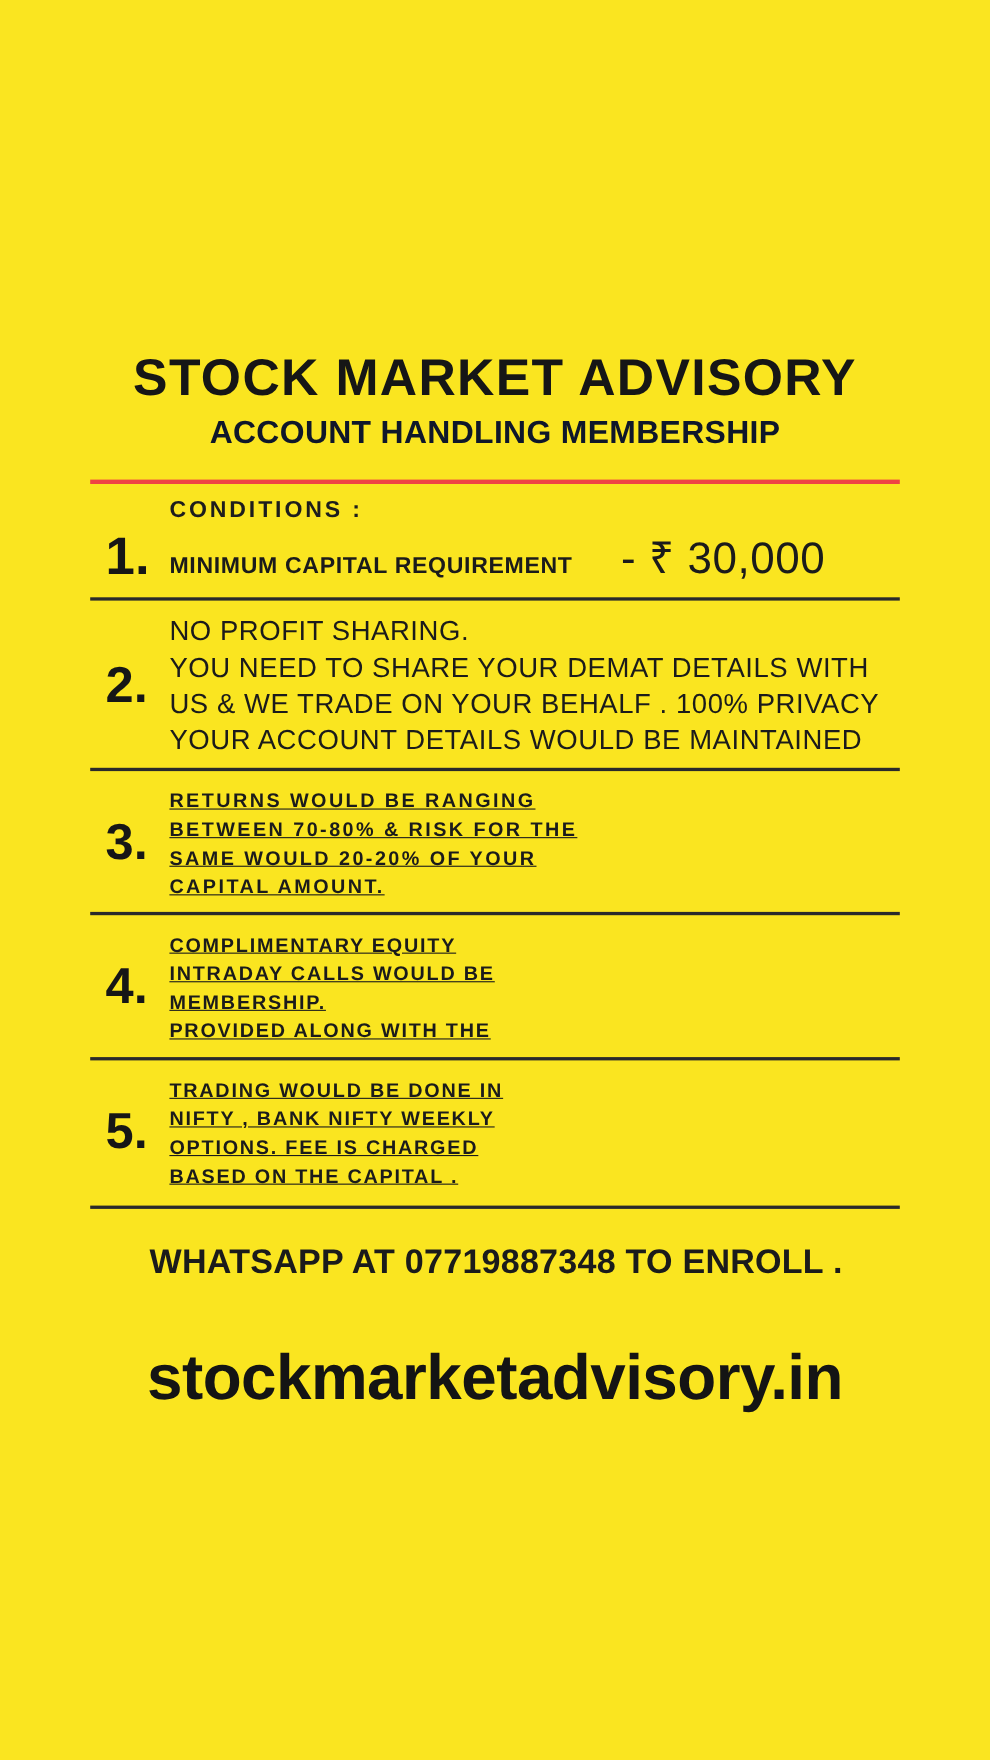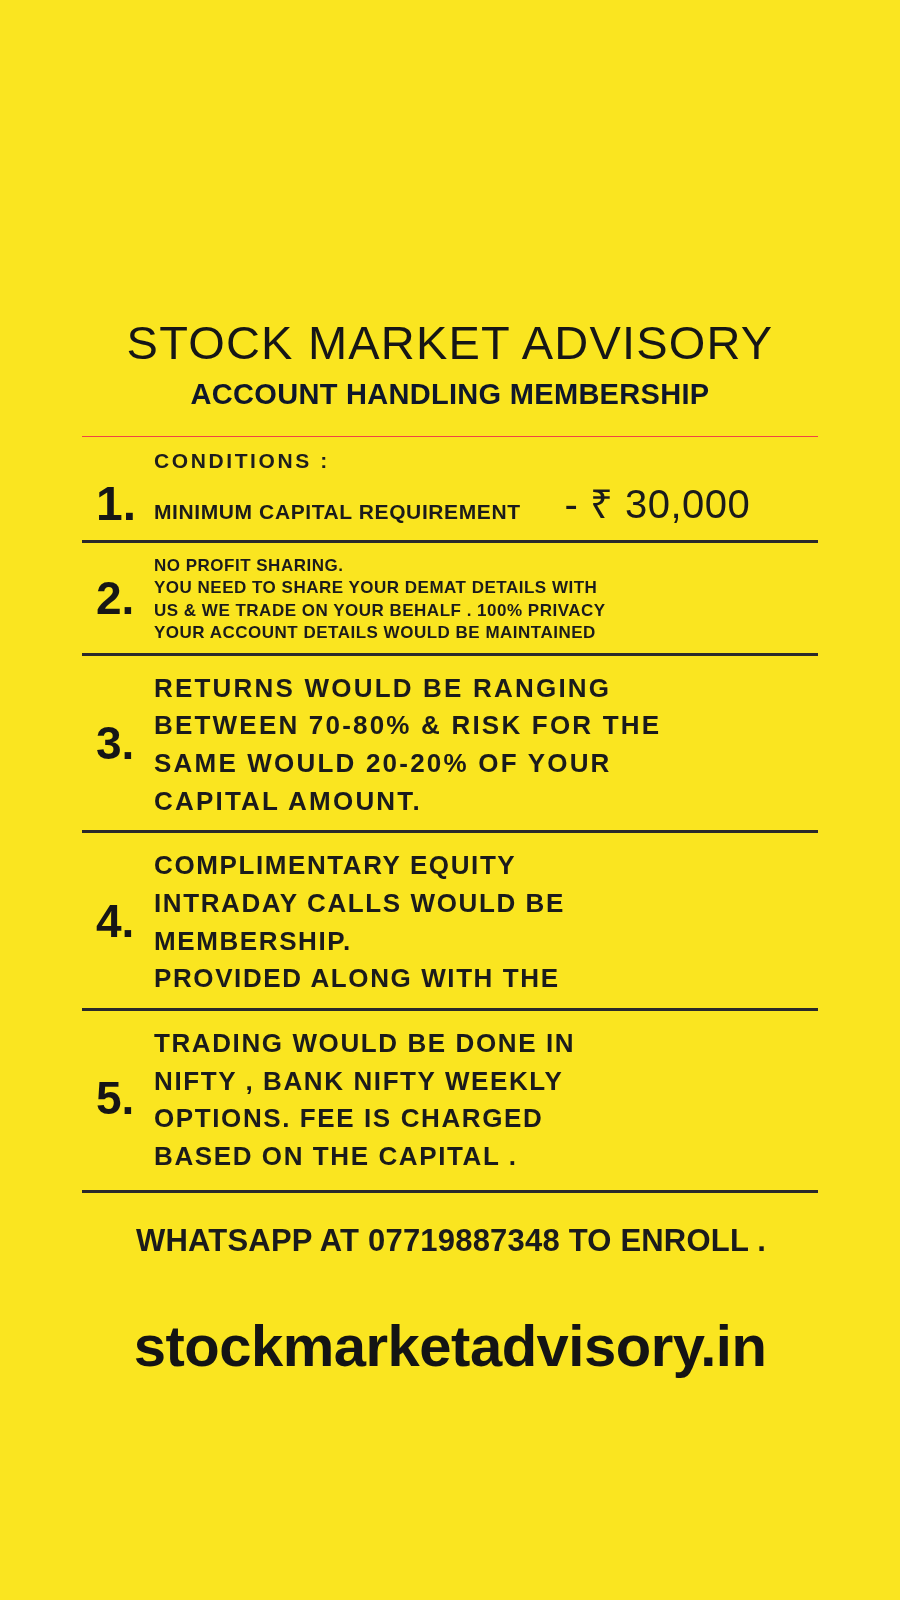--- a/index.html
+++ b/index.html
@@ -22,39 +22,39 @@
     box-sizing: border-box;
   }
 
   
   .header {
     padding-top: 318px;
     text-align: center;
   }
   .title {
     font-size: 47px;
-    font-weight: 400;
+    font-weight: 700;
     letter-spacing: 1.2px;
     line-height: 1.05;
     color: #161616;
     margin: 0;
   }
   .subtitle {
     font-size: 29px;
     font-weight: 700;
     letter-spacing: 0.3px;
     line-height: 1.05;
     color: #0f172a;
     margin: 12px 0 0 0;
   }
 
   
   .conditions {
     margin: 26px 82px 0 82px;
-    border-top: 1px solid #ef4444;
+    border-top: 4px solid #ef4444;
   }
   .cond-label {
     font-size: 21px;
     font-weight: 700;
     letter-spacing: 2.6px;
     padding: 12px 0 0 72px;
     color: #1d1d1d;
   }
 
   .row {
@@ -103,30 +103,31 @@
   .r1-amount {
     font-size: 40px;
     font-weight: 400;
     letter-spacing: 0.5px;
     margin-left: 44px;
     padding-bottom: 0px;
     white-space: nowrap;
   }
 
   .small-lines {
-    font-size: 17px;
-    font-weight: 700;
+    font-size: 25px;
+    font-weight: 400;
     letter-spacing: 0.5px;
     line-height: 1.32;
   }
   .wide-lines {
-    font-size: 26px;
+    font-size: 18px;
     font-weight: 700;
     letter-spacing: 2.2px;
     line-height: 1.45;
+    text-decoration: underline;
   }
   .wide-lines.tight {
     letter-spacing: 1.6px;
   }
 
   .row2 { align-items: center; padding: 8px 0 8px 0; }
   .row2 .num { font-size: 46px; }
   .row3 { align-items: center; padding: 10px 0 10px 0; }
   .row4 { align-items: center; padding: 10px 0 10px 0; }
   .row5 { align-items: center; padding: 10px 0 14px 0; border-bottom: 3px solid #2a2a2a; }

